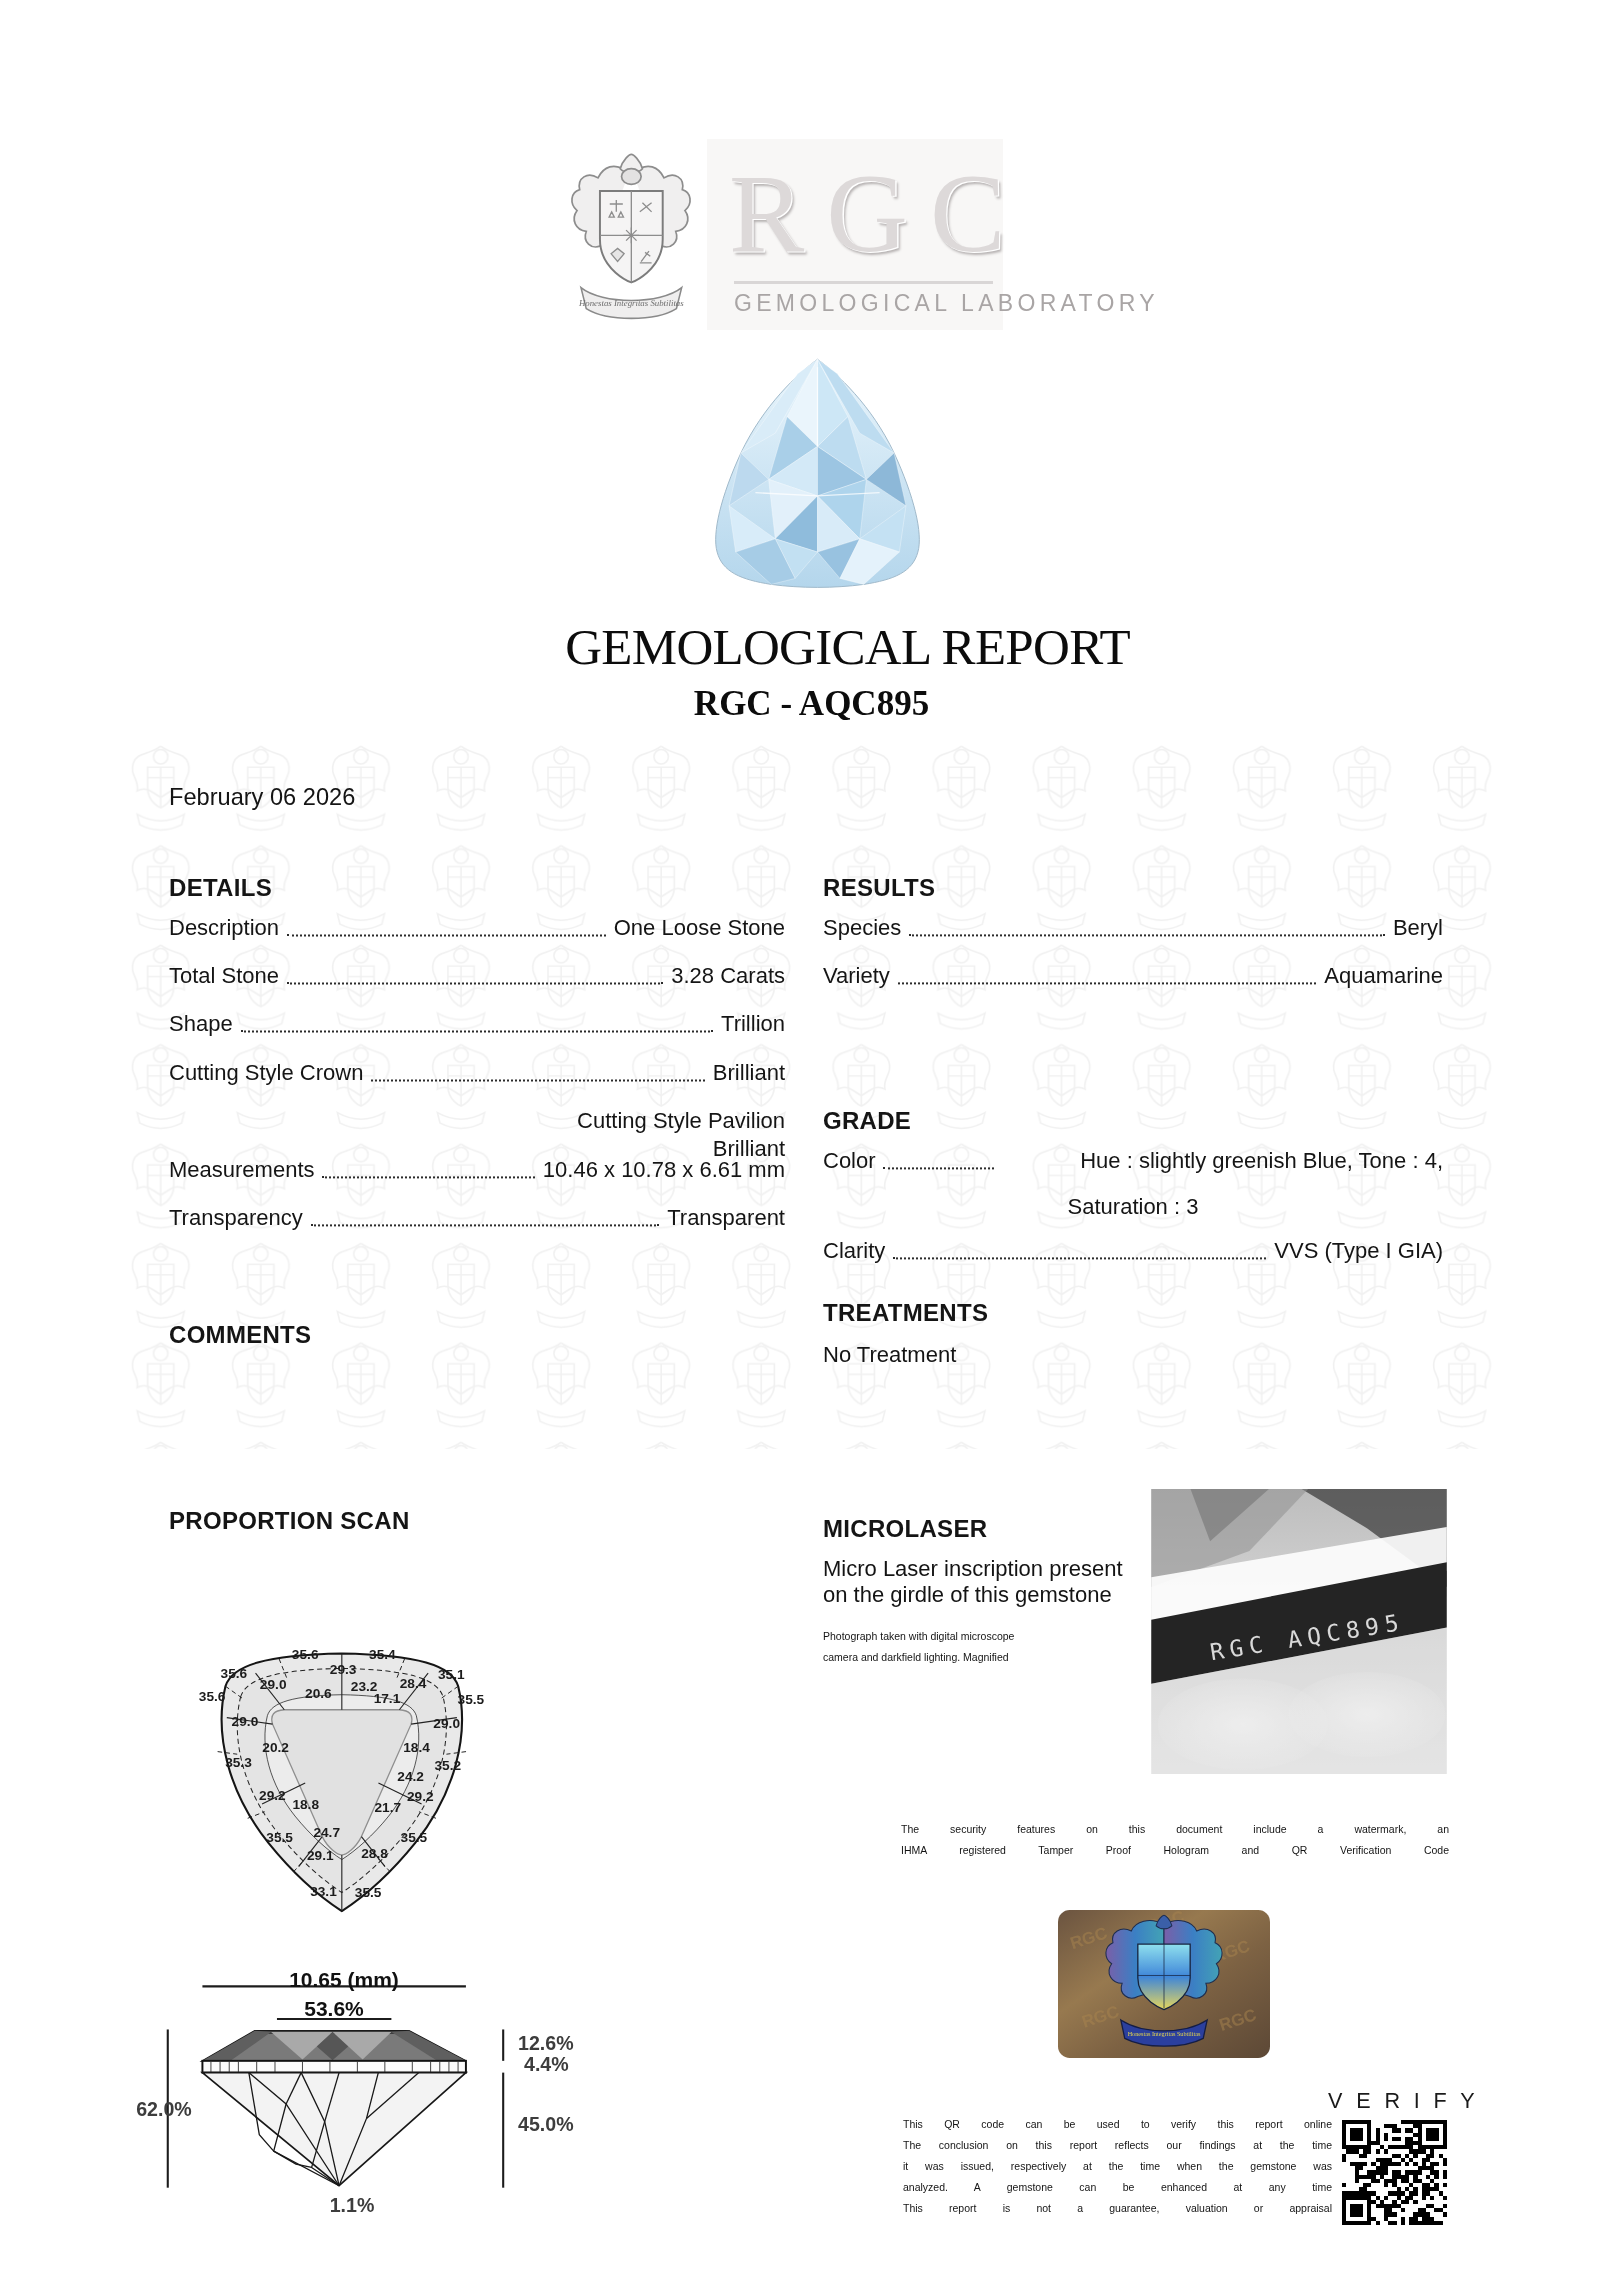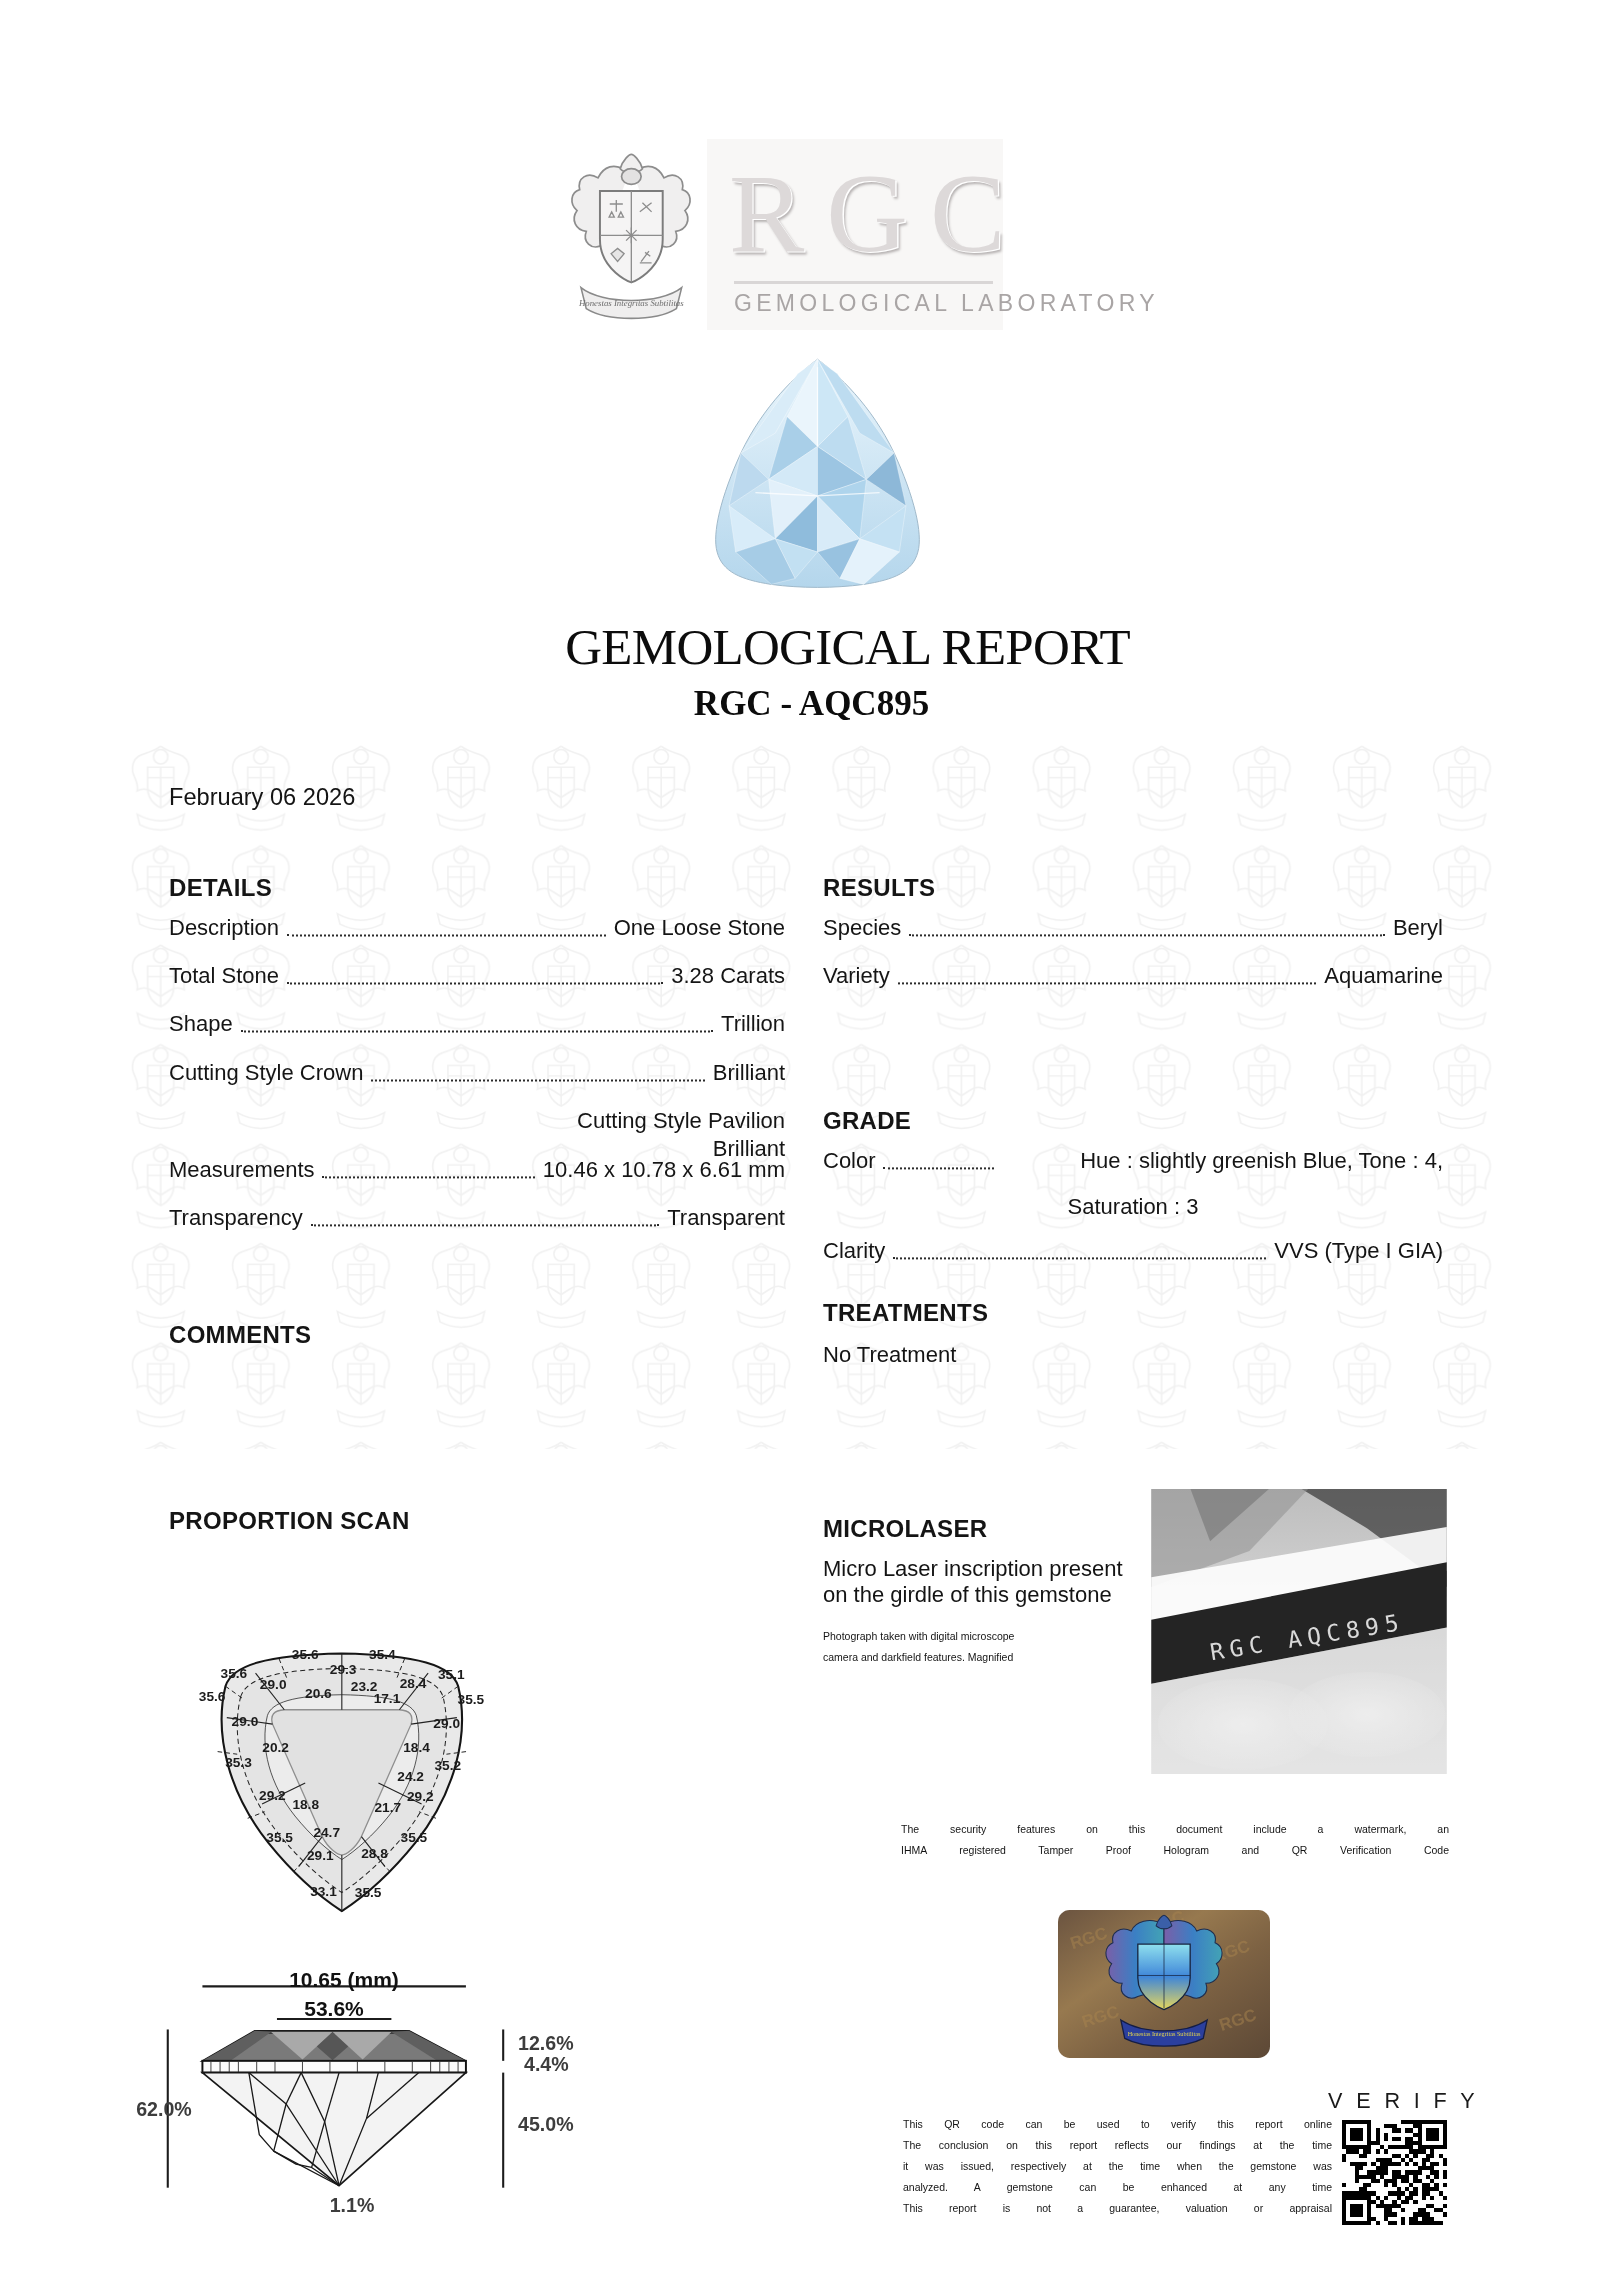--- a/index.html
+++ b/index.html
@@ -314,21 +314,21 @@
     <div class="plabel" style="left:196px;top:226px;width:50px;text-align:center;font-size:19.6px;color:#3d3d3d;">1.1%</div>
   </div>
 
   <div class="h" style="left:823px;top:1507px;margin-top:8px;">MICROLASER</div>
   <div class="abs" style="left:823px;top:1556px;font-size:22px;line-height:26px;">
     <div>Micro Laser inscription present</div>
     <div>on the girdle of this gemstone</div>
   </div>
   <div class="abs small" style="left:823px;top:1626px;line-height:21px;">
     <div>Photograph taken with digital microscope</div>
-    <div>camera and darkfield features. Magnified</div>
+    <div>camera and darkfield lighting. Magnified</div>
   </div>
 
   <svg class="abs" style="left:1151px;top:1489px;" width="296" height="285" viewBox="0 0 452 436">
     <defs>
       <linearGradient id="mlBg" x1="0" y1="0" x2="0" y2="1">
         <stop offset="0" stop-color="#bdbdbd"></stop>
           <stop offset="0.45" stop-color="#d6d6d6"></stop>
         <stop offset="1" stop-color="#e9e9e9"></stop>
       </linearGradient>
       <radialGradient id="mlGlow" cx="0.5" cy="0.5" r="0.6">

